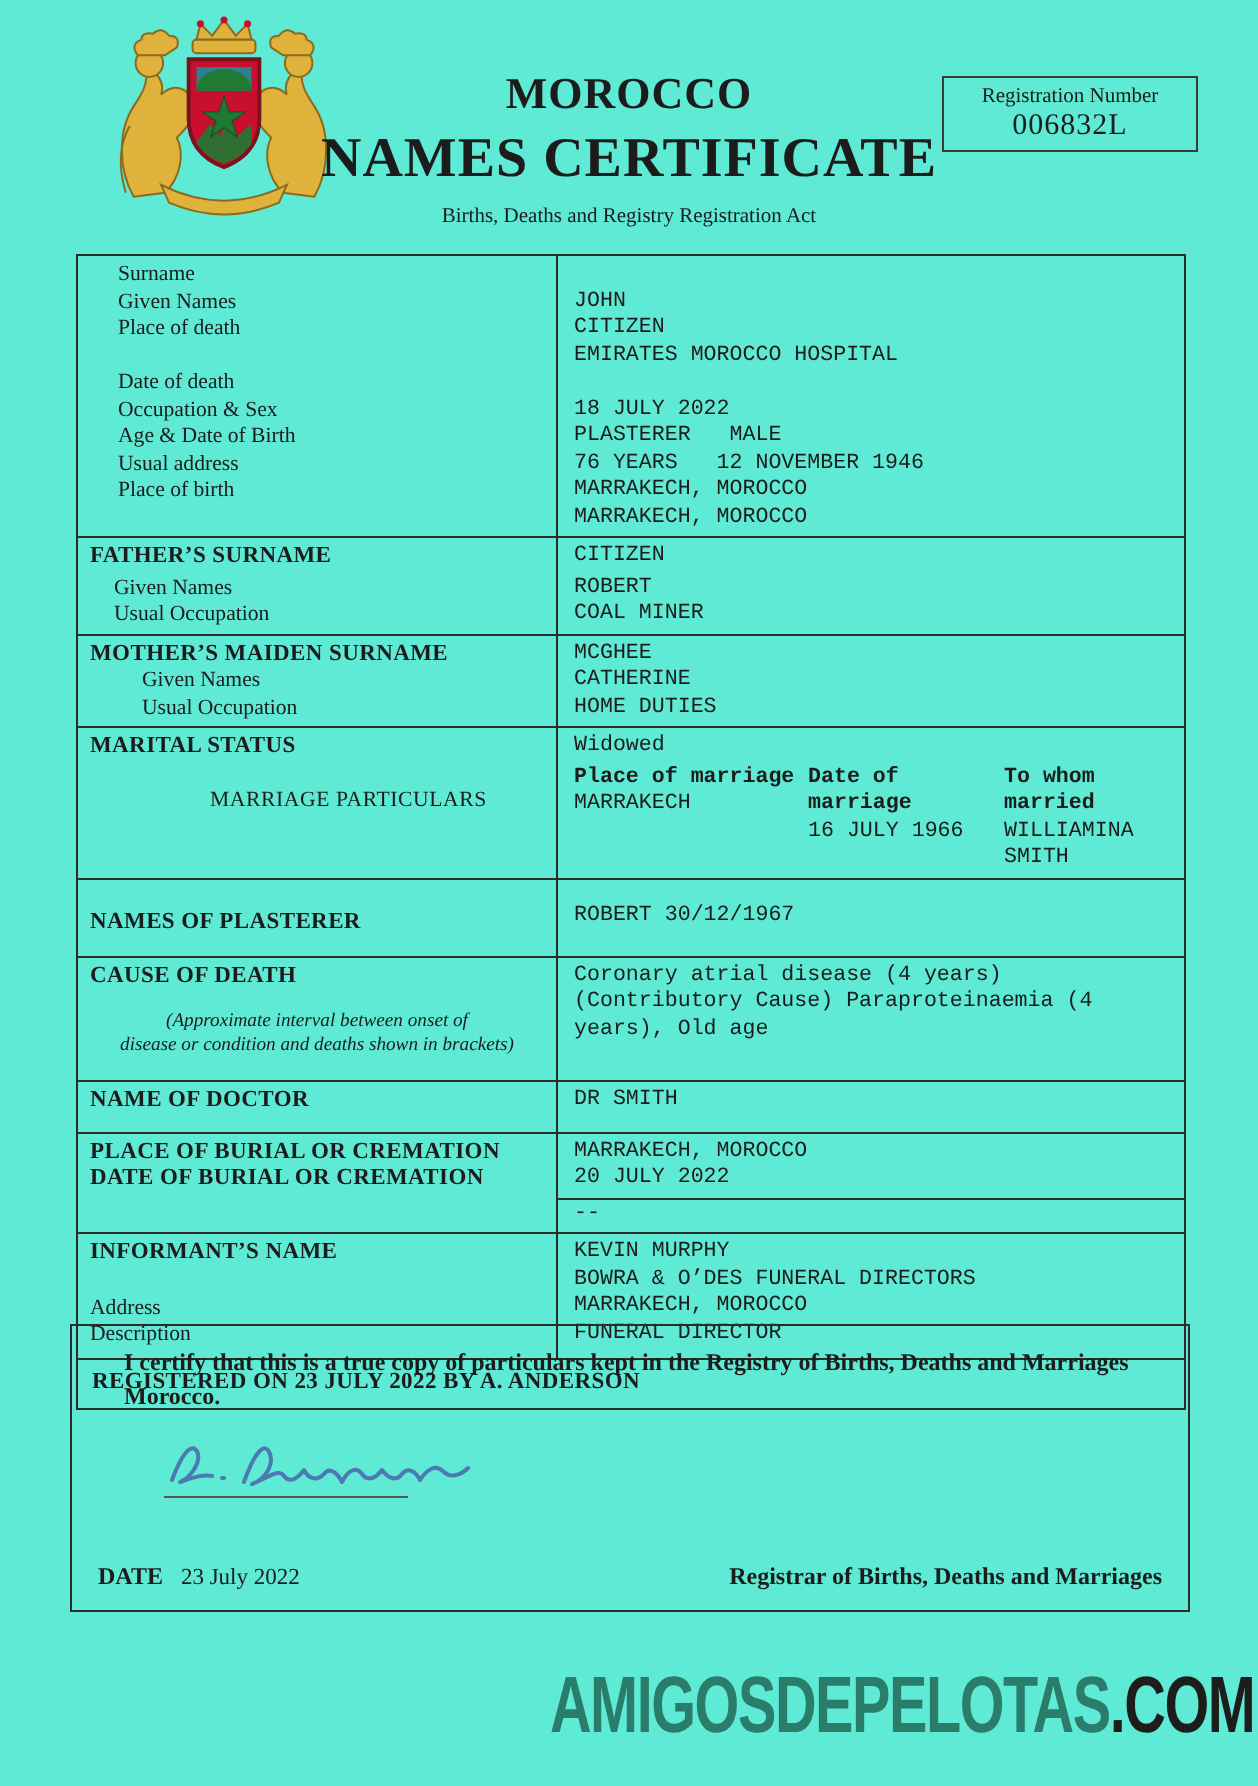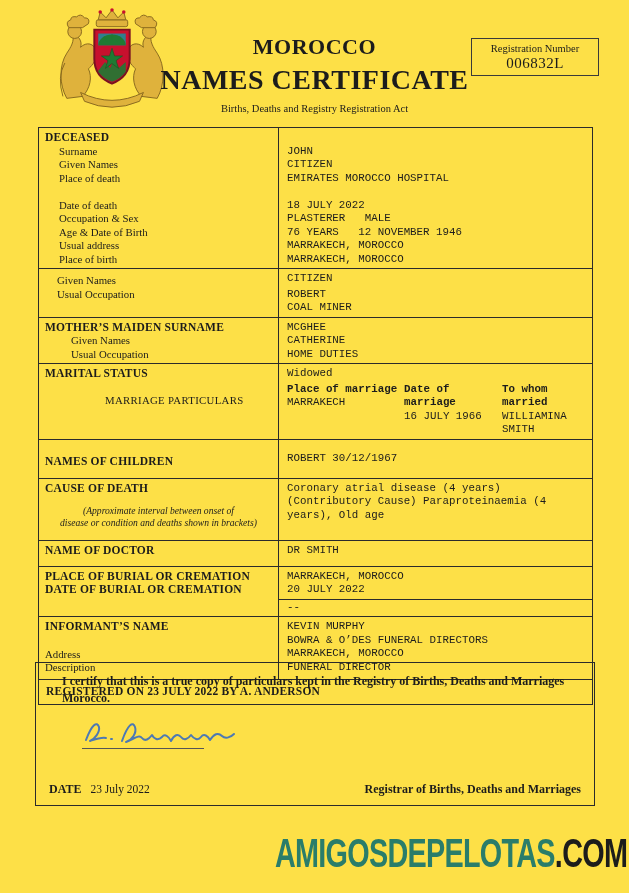--- a/index.html
+++ b/index.html
@@ -1,17 +1,17 @@
 <!DOCTYPE html>
 <html><head>
 <meta charset="utf-8">
 <style>
   html,body{margin:0;padding:0;background:#ffffff;}
   .page{
-    position:relative;width:629px;height:893px;background:#fde047;
+    position:relative;width:629px;height:893px;background:#5eead4;
     font-family:"Liberation Serif","DejaVu Serif",serif;color:#1c1c1c;overflow:hidden;
   }
   
   .crest{position:absolute;left:53px;top:8px;width:118px;height:110px;}
   .titleblock{position:absolute;left:0;right:0;top:34px;text-align:center;}
   .country{font-size:22px;font-weight:bold;letter-spacing:.5px;}
   .doctitle{font-size:28px;font-weight:bold;margin-top:4px;letter-spacing:.5px;}
   .actline{font-size:10.5px;margin-top:7px;}
   .regbox{
     position:absolute;right:30px;top:38px;width:118px;border:1.2px solid #3a3a3a;
@@ -132,21 +132,20 @@
 
   <div class="regbox">
     <div class="reglabel">Registration Number</div>
     <div class="regnum">006832L</div>
   </div>
 
   <div class="cert-table">
 
     <div class="row r-deceased">
       <div class="cl">
-        <div class="sec">DECEASED</div>
         <div class="ml ind14">Surname
 Given Names
 Place of death
 
 Date of death
 Occupation &amp; Sex
 Age &amp; Date of Birth
 Usual address
 Place of birth</div>
       </div>
@@ -158,20 +157,21 @@
 18 JULY 2022
 PLASTERER   MALE
 76 YEARS   12 NOVEMBER 1946
 MARRAKECH, MOROCCO
 MARRAKECH, MOROCCO</div>
       </div>
     </div>
 
     <div class="row r-father">
       <div class="cl">
+        <div class="sec">FATHER’S SURNAME</div>
         <div class="ml ind12 gap2">Given Names
 Usual Occupation</div>
       </div>
       <div class="cr">
         <div>CITIZEN</div>
         <div class="ml gap2">ROBERT
 COAL MINER</div>
       </div>
     </div>
 
@@ -207,21 +207,21 @@
           <div class="mcol3">
             <div class="mhead">To whom married</div>
             <div>WILLIAMINA SMITH</div>
           </div>
         </div>
       </div>
     </div>
 
     <div class="row r-children">
       <div class="cl">
-        <div class="sec">NAMES OF CHILDREN</div>
+        <div class="sec">NAMES OF PLASTERER</div>
       </div>
       <div class="cr">ROBERT 30/12/1967</div>
     </div>
 
     <div class="row r-cause">
       <div class="cl">
         <div class="sec">CAUSE OF DEATH</div>
         <div class="causenote ml">(Approximate interval between onset of
 disease or condition and deaths shown in brackets)</div>
       </div>

